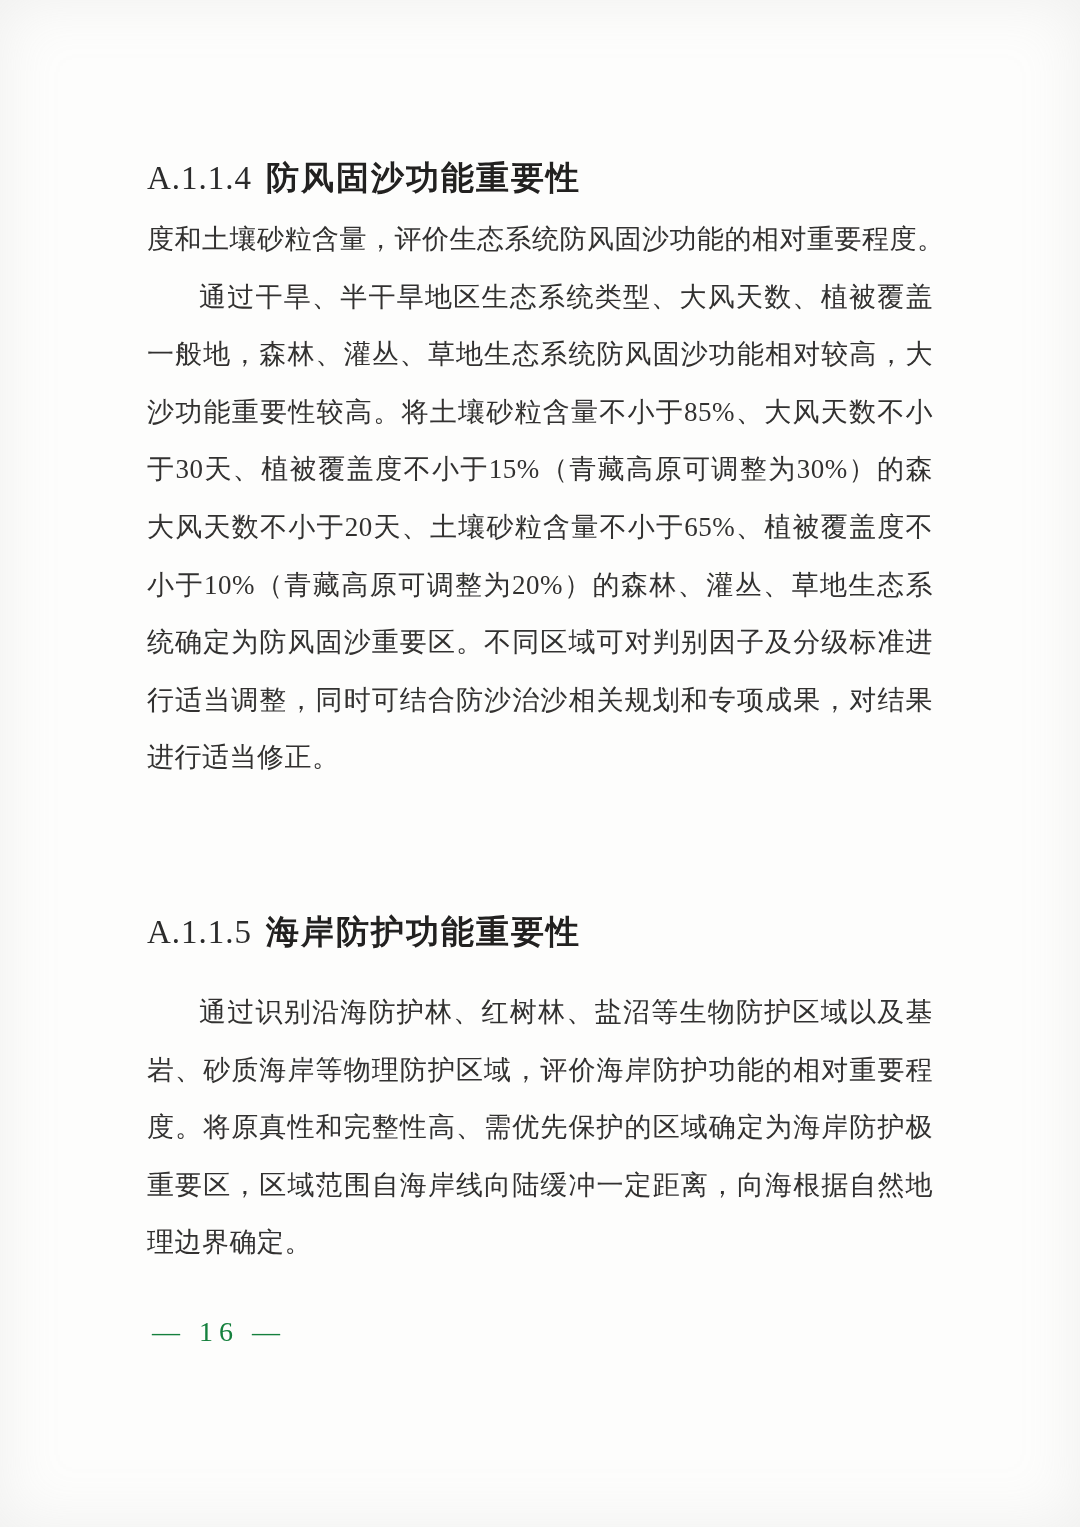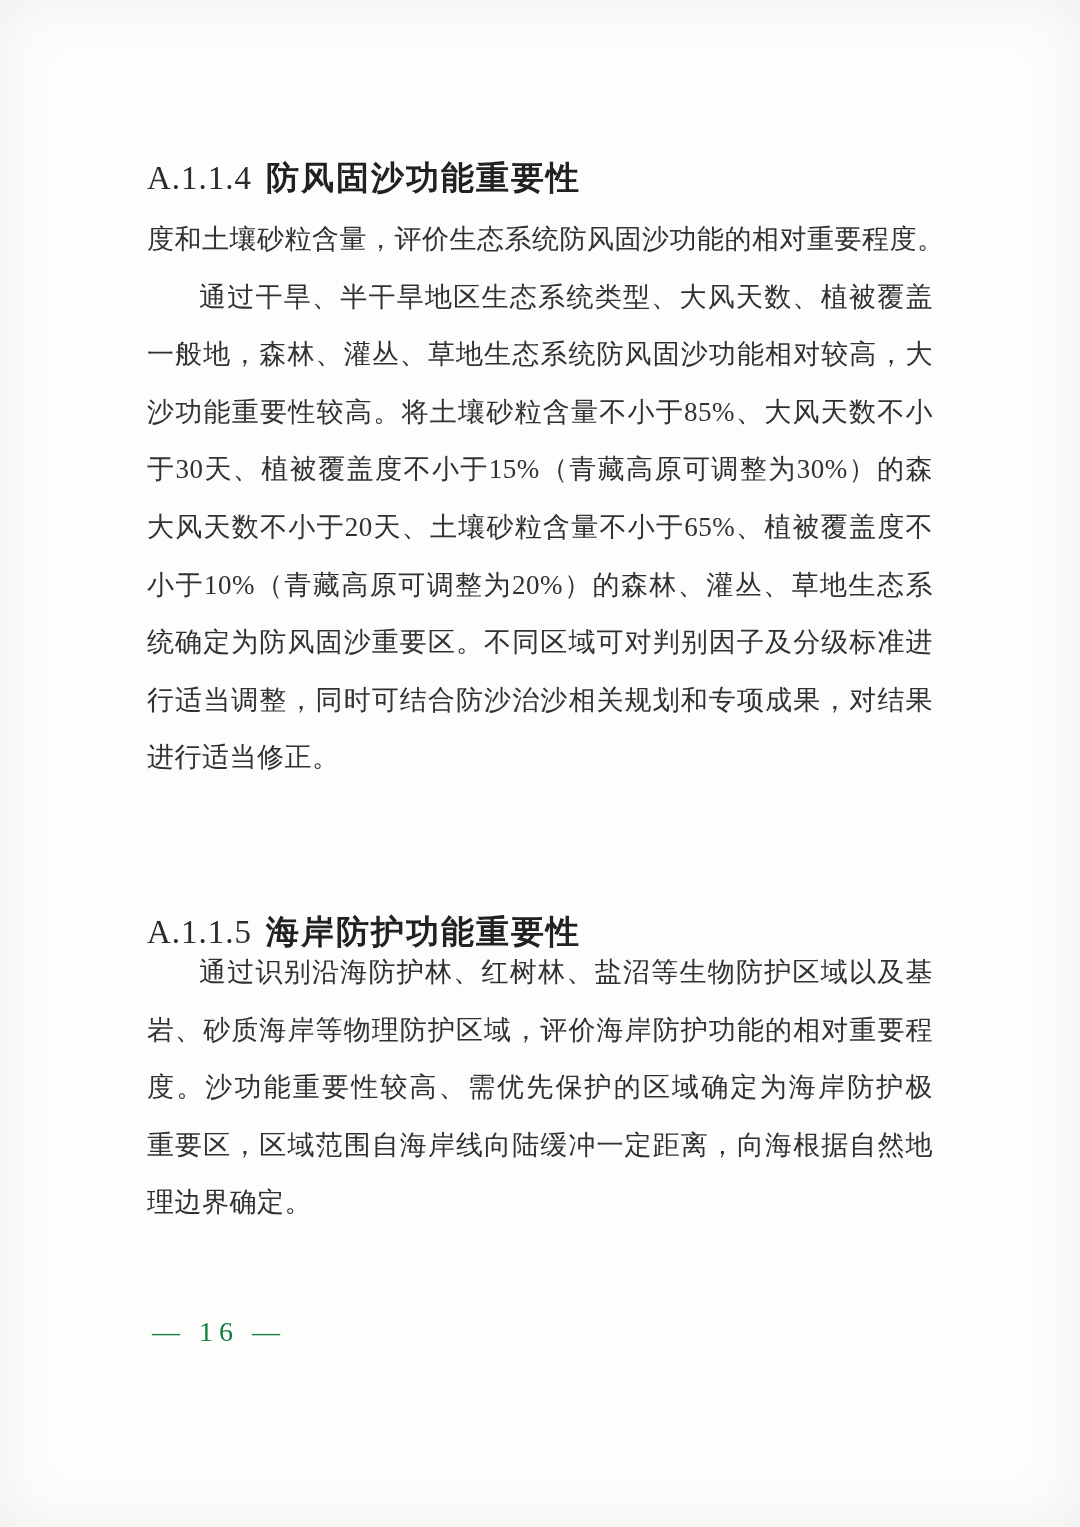--- a/index.html
+++ b/index.html
@@ -99,23 +99,23 @@
     <div class="line">小于10%（青藏高原可调整为20%）的森林、灌丛、草地生态系</div>
     <div class="line">统确定为防风固沙重要区。不同区域可对判别因子及分级标准进</div>
     <div class="line">行适当调整，同时可结合防沙治沙相关规划和专项成果，对结果</div>
     <div class="line last">进行适当修正。</div>
   </div>
 
   <div class="section-heading" style="top:908px;">
     <span class="h-num">A.1.1.5</span><span class="h-title">海岸防护功能重要性</span>
   </div>
 
-  <div class="paragraph" style="top:944px;font-family:Liberation Serif, serif;">
+  <div class="paragraph" style="top:984px;font-family:Liberation Serif, serif;">
     <div class="line indent">通过识别沿海防护林、红树林、盐沼等生物防护区域以及基</div>
     <div class="line">岩、砂质海岸等物理防护区域，评价海岸防护功能的相对重要程</div>
-    <div class="line">度。沙功能重要性较高、需优先保护的区域确定为海岸防护极</div>
+    <div class="line">度。将原真性和完整性高、需优先保护的区域确定为海岸防护极</div>
     <div class="line">重要区，区域范围自海岸线向陆缓冲一定距离，向海根据自然地</div>
     <div class="line last">理边界确定。</div>
   </div>
 
   <div class="page-footer">— 16 —</div>
 
 </div>
 
 </body></html>

